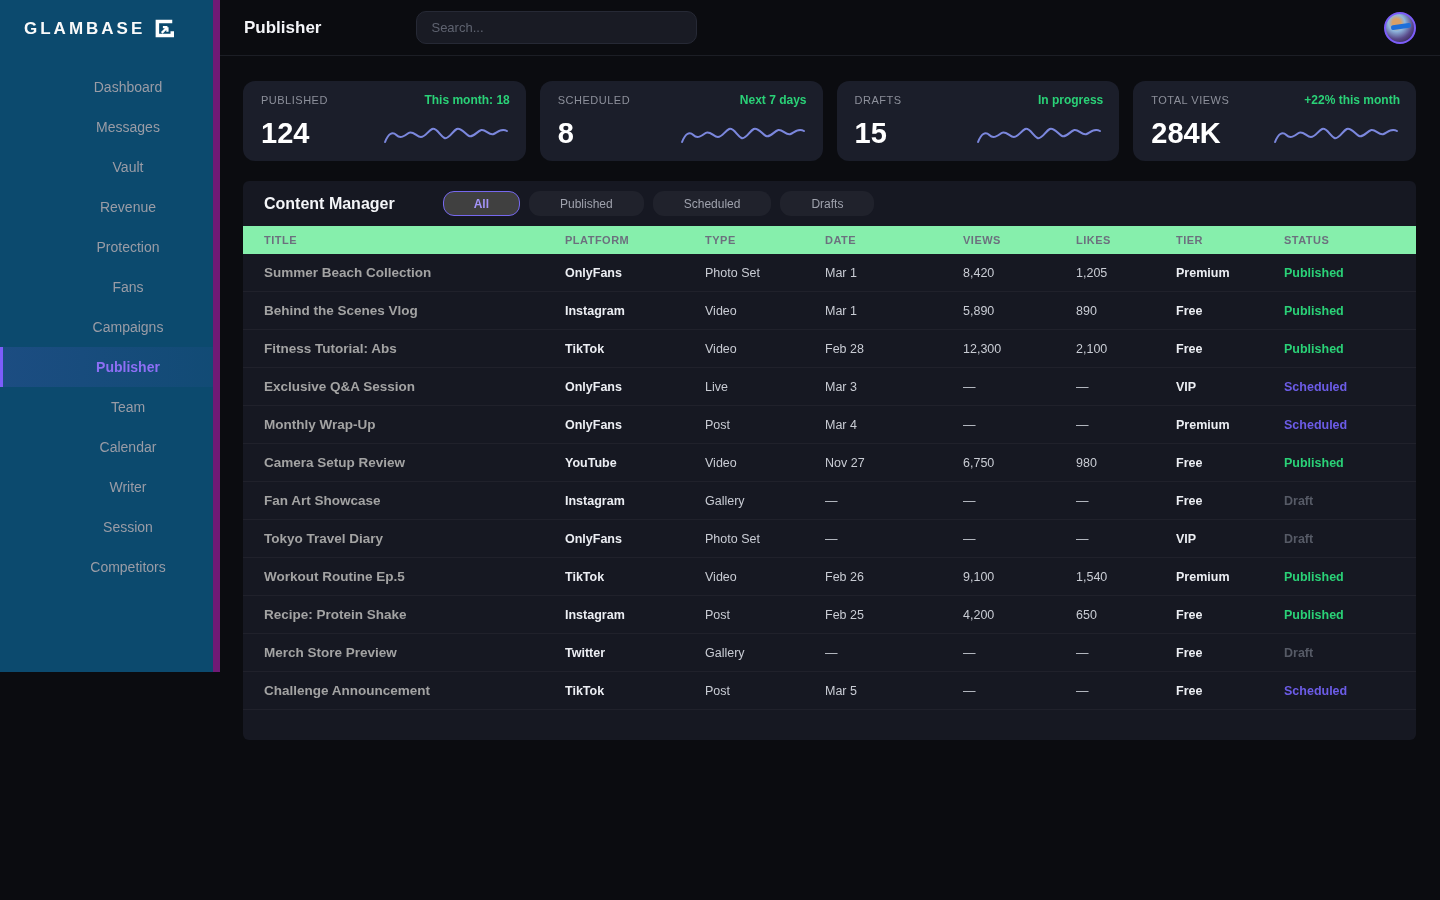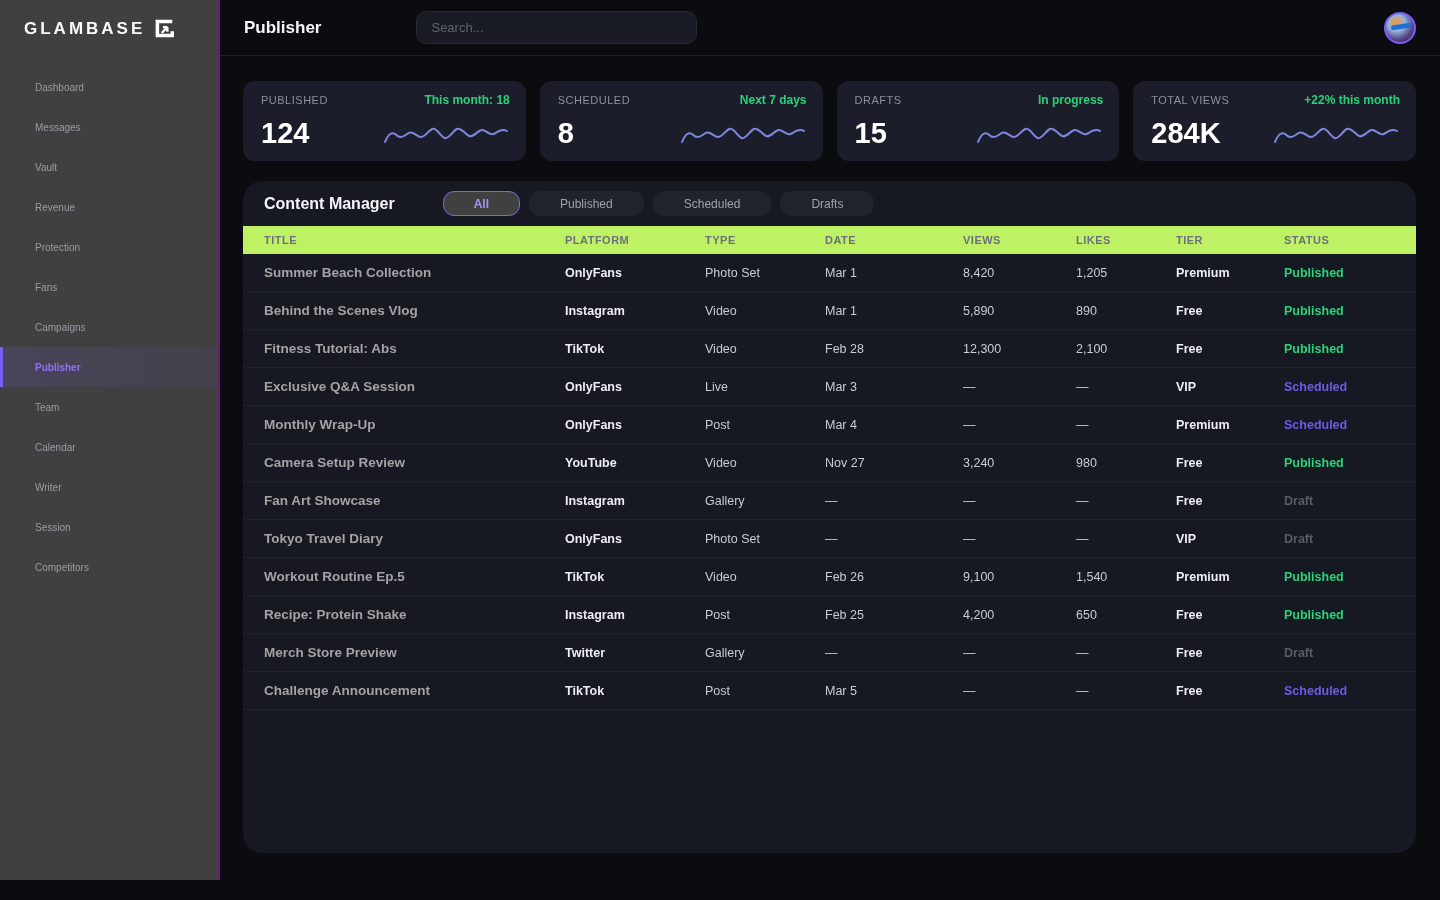--- a/index.html
+++ b/index.html
@@ -5,38 +5,39 @@
   * { margin:0; padding:0; box-sizing:border-box; }
   html,body { width:1440px; height:900px; overflow:hidden; }
   body {
     font-family:"Liberation Sans", sans-serif;
     background:#0b0c10;
     color:#e8eaf0;
     display:flex;
   }
   
   .sidebar {
-    width:220px; height:880px; flex:0 0 220px;
-    background:#404040;
-    border-right:2px solid #701a75;
+    width:220px; height:672px; flex:0 0 220px;
+    background:#0c4a6e;
+    border-right:7px solid #701a75;
   }
   .brand {
     display:flex; align-items:center; gap:8px;
     padding:18px 0 0 24px; cursor:pointer;
   }
   .brand-word {
     font-size:17px; font-weight:700; letter-spacing:3px; color:#fafafa;
   }
   .brand-mark svg { display:block; }
   .nav { margin-top:28px; }
   .nav-item {
     height:40px; display:flex; align-items:center;
-    padding-left:32px; cursor:pointer;
-    color:#9a9ca6; font-size:10px;
+    padding-left:40px; cursor:pointer;
+    color:#9a9ca6; font-size:14px;
     border-left:3px solid transparent;
+    justify-content:center;
   }
   .nav-item.active {
     color:#8e6ff5; font-weight:700;
     background:linear-gradient(90deg, rgba(124,93,250,0.14), rgba(124,93,250,0.05));
     border-left:3px solid #7c5dfa;
   }
   
   .main { flex:1; display:flex; flex-direction:column; }
   .topbar {
     height:56px; flex:0 0 56px;
@@ -76,42 +77,42 @@
   }
   .stat-top { display:flex; justify-content:space-between; align-items:center; }
   .stat-label { font-size:11px; letter-spacing:0.5px; color:#8d909b; }
   .stat-sub { font-size:12px; font-weight:700; color:#2ad177; }
   .stat-bottom { display:flex; justify-content:space-between; align-items:flex-end; }
   .stat-value { font-size:29px; font-weight:800; color:#ffffff; line-height:1; padding-bottom:3px; }
   .spark { width:128px; height:36px; }
   .spark path { stroke:#7b87dd; stroke-width:2; fill:none; stroke-linecap:round; }
   
   .panel {
-    margin-top:20px; background:#161822; border-radius:20px;
-    height:672px; overflow:hidden; display:flex; flex-direction:column;
+    margin-top:20px; background:#161822; border-radius:6px;
+    height:559px; overflow:hidden; display:flex; flex-direction:column;
   }
   .panel-head { display:flex; align-items:center; height:45px; padding:0 21px; flex:0 0 45px; }
   .panel-title { font-size:16px; font-weight:800; color:#f4f5f8; }
   .tabs { display:flex; gap:9px; margin-left:48px; }
   .tab-pill {
     height:25px; padding:0 30px; border-radius:11px;
     background:#20222c; border:1px solid transparent;
     color:#9fa2ad; font-size:12px; cursor:pointer;
     font-family:"Liberation Sans", sans-serif;
   }
   .tab-pill.active {
     background:#404040; border:1px solid #7668ee;
     color:#a393f8; font-weight:700;
   }
   .grid-cols {
     display:grid;
     grid-template-columns:301px 140px 120px 138px 113px 100px 108px 1fr;
     align-items:center; padding-left:21px; padding-right:16px;
   }
-  .thead { background:#bef264; height:28px; flex:0 0 28px; }
+  .thead { background:#86efac; height:28px; flex:0 0 28px; }
   .th {
     font-size:11px; font-weight:700; letter-spacing:0.5px;
     color:#6c707e; text-transform:uppercase;
   }
   .trow { height:38px; border-bottom:1px solid rgba(255,255,255,0.045); cursor:pointer; }
   .c-title { font-size:13.5px; font-weight:700; color:#a3a3a3; }
   .c-platform, .c-tier { font-size:12.5px; font-weight:700; color:#eceef3; }
   .c-type, .c-date, .c-views, .c-likes { font-size:12.5px; color:#c9ccd4; }
   .c-status { font-size:12.5px; font-weight:700; }
   .status-published { color:#2ad177; }
@@ -304,21 +305,21 @@
     <span class="c-views">—</span>
     <span class="c-likes">—</span>
     <span class="c-tier">Premium</span>
     <span class="c-status status-scheduled">Scheduled</span>
   </div>
           <div class="trow grid-cols">
     <span class="c-title">Camera Setup Review</span>
     <span class="c-platform">YouTube</span>
     <span class="c-type">Video</span>
     <span class="c-date">Nov 27</span>
-    <span class="c-views">3,240</span>
+    <span class="c-views">6,750</span>
     <span class="c-likes">980</span>
     <span class="c-tier">Free</span>
     <span class="c-status status-published">Published</span>
   </div>
           <div class="trow grid-cols">
     <span class="c-title">Fan Art Showcase</span>
     <span class="c-platform">Instagram</span>
     <span class="c-type">Gallery</span>
     <span class="c-date">—</span>
     <span class="c-views">—</span>

